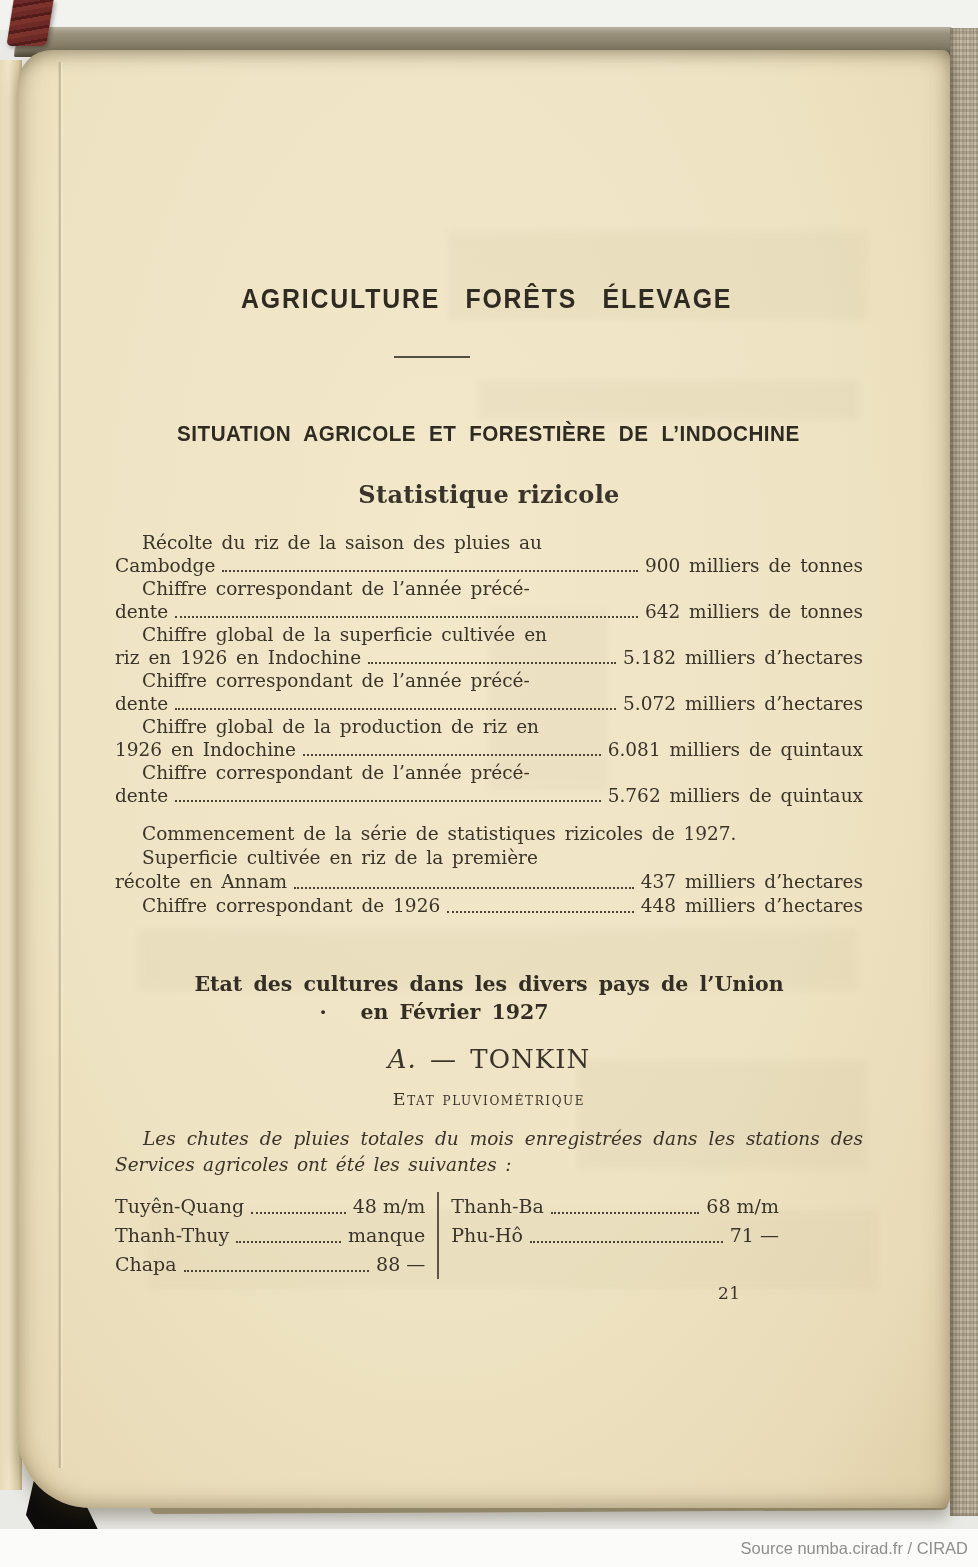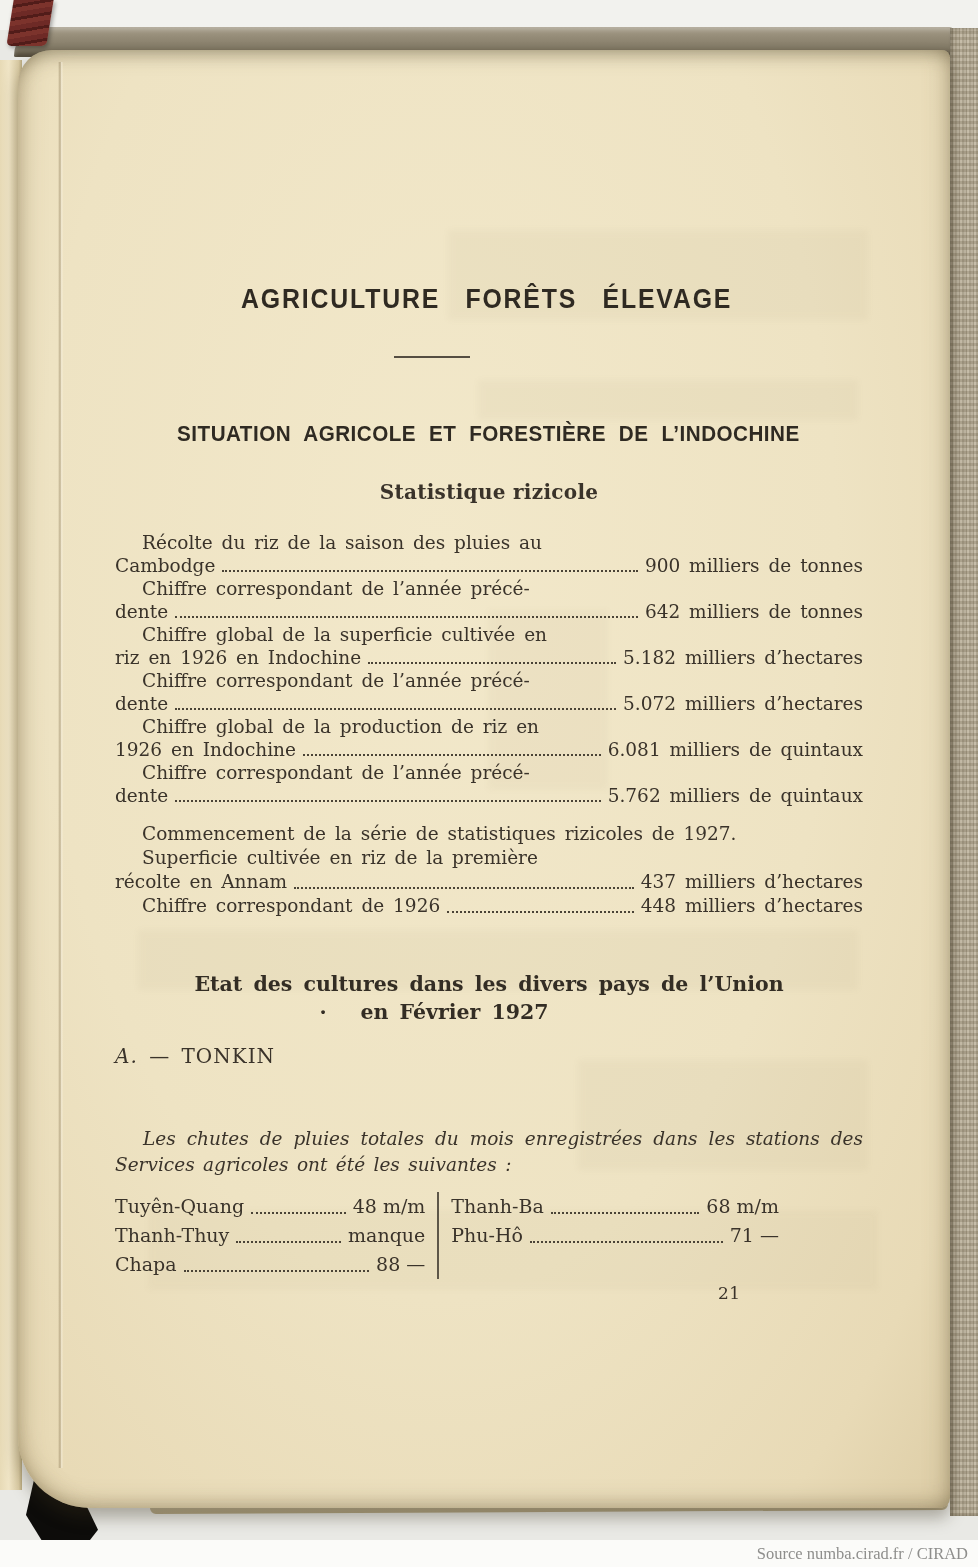--- a/index.html
+++ b/index.html
@@ -79,52 +79,52 @@
     position:absolute;top:234px;left:0;width:100%;text-align:center;
     font-size:27px;font-weight:700;letter-spacing:2px;word-spacing:18px;color:#2f2a22;
     transform:scaleX(.92);transform-origin:46% 50%;
   }
   .rule{position:absolute;top:306px;left:50%;margin-left:-95px;width:76px;height:2px;background:#3a332a;opacity:.85;}
   .subtitle{
     position:absolute;top:372px;left:0;width:100%;text-align:center;
     font-size:21.5px;font-weight:700;letter-spacing:.5px;word-spacing:7px;color:#2f2a22;
     transform:scaleX(.96);transform-origin:48% 50%;
   }
-  .h-stat{position:absolute;top:430px;left:0;width:100%;text-align:center;font-size:20px;font-weight:700;letter-spacing:.3px;}
+  .h-stat{position:absolute;top:430px;left:0;width:100%;text-align:center;font-size:24px;font-weight:700;letter-spacing:.3px;}
 
   .stats{position:absolute;left:0;width:100%;font-size:18.5px;line-height:23px;word-spacing:3px;}
   #stat-lines{top:481px;}
   #note-lines{top:772px;line-height:24px;}
   .srow{display:flex;align-items:flex-end;white-space:nowrap;}
   .srow .stxt{flex:0 0 auto;}
   .srow.ind .stxt{padding-left:27px;}
   .dots{flex:1 1 auto;min-width:18px;border-bottom:2px dotted #4a4336;margin:0 7px 5px 7px;}
   .sval{flex:0 0 auto;}
 
   .h-etat{position:absolute;top:920px;left:0;width:100%;text-align:center;font-size:20.5px;font-weight:700;line-height:28px;color:#332d24;word-spacing:4px;}
   .h-etat .line2{padding-right:110px;}
   .h-etat .middot{margin-right:34px;}
-  .h-tonkin{position:absolute;top:994px;left:0;width:100%;font-size:20px;letter-spacing:1px;word-spacing:4px;}
+  .h-tonkin{position:absolute;top:994px;left:0;width:100%;text-align:center;font-size:26px;letter-spacing:1px;word-spacing:4px;}
   .h-tonkin .letter{font-style:italic;}
   .h-pluvio{position:absolute;top:1039px;left:0;width:100%;text-align:center;font-size:17.5px;font-variant:small-caps;letter-spacing:1.6px;}
   .para{position:absolute;top:1076px;left:0;width:100%;margin:0;font-size:18.5px;line-height:26px;text-indent:28px;word-spacing:2.5px;text-align:justify;font-style:italic;}
 
   .stations{position:absolute;top:1142px;left:0;width:664px;display:flex;font-size:19px;line-height:29px;}
   .stations .col{width:322px;}
   .stations .col.right{width:340px;border-left:2px solid rgba(58,51,42,.8);padding-left:12px;}
   .stations .col.left{padding-right:12px;}
   .stations .srow .dots{margin-bottom:7px;}
 
   .pageno{position:absolute;top:1233px;left:603px;font-size:17px;letter-spacing:.5px;}
 
   
   .footer-bar{
-    position:absolute;left:0;right:0;bottom:0;height:27px;background:#fbfbf9;
+    position:absolute;left:0;right:0;bottom:0;height:38px;background:#fbfbf9;
     display:flex;align-items:center;justify-content:flex-end;padding-right:10px;box-sizing:border-box;
-    font-family:Liberation Serif, serif;font-size:16.5px;color:#8e8e8c;
+    font-family:Liberation Sans, sans-serif;font-size:16.5px;color:#8e8e8c;
   }
 </style>
 </head>
 <body>
 
 <div class="scan">
 
   <div class="top-white"></div>
   <div class="gutter-pages"></div>
   <div class="top-edge"></div>
@@ -226,20 +226,21 @@
         <div class="line2">
           <span class="middot">·</span><span>en Février 1927</span>
         </div>
       </div>
 
       <div class="h-tonkin">
         <span class="letter">A.</span>
         <span>— TONKIN</span>
       </div>
 
+      <div class="h-pluvio">Etat pluviométrique</div>
 
       <p class="para">Les chutes de pluies totales du mois enregistrées dans les stations des Services agricoles ont été les suivantes :</p>
 
       <div class="stations">
         <div class="col left" id="stations-left">
             <div class="srow">
               <span class="stxt">Tuyên-Quang</span>
               <span class="dots"></span>
               <span class="sval">48 m/m</span>
             </div>

